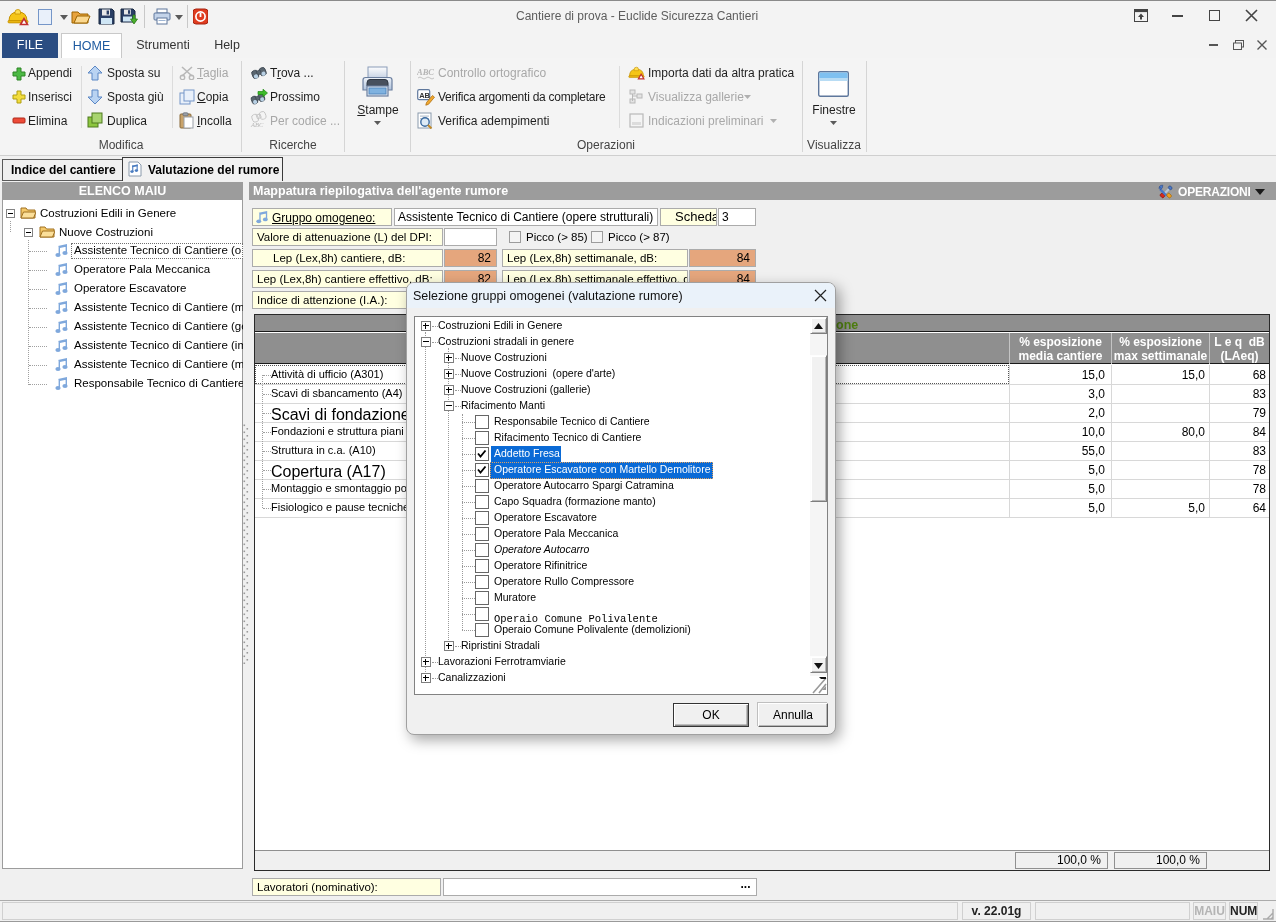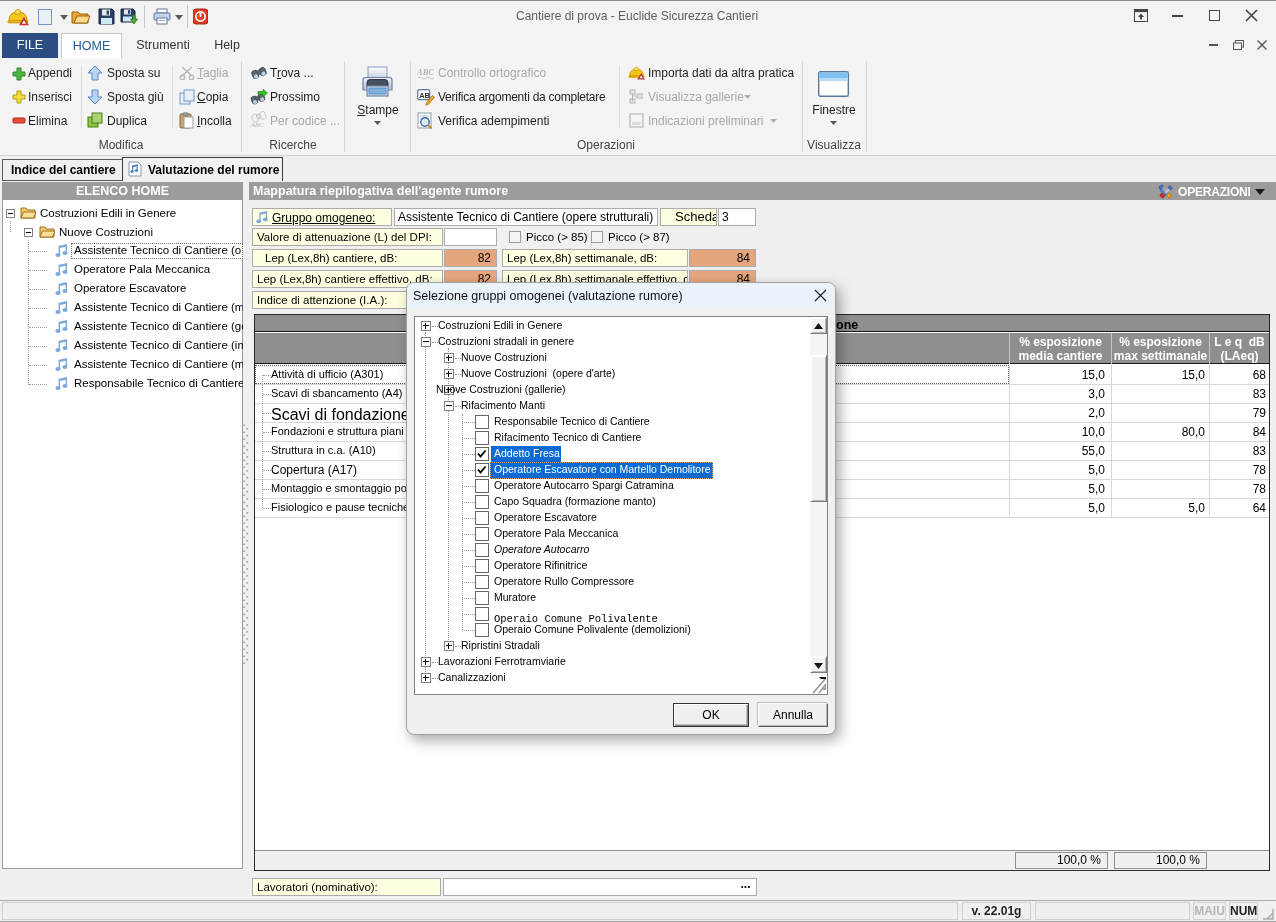--- a/index.html
+++ b/index.html
@@ -291,21 +291,21 @@
         <path d="M4.2 4.5 L9.7 3.5 L9.7 5.3 L4.2 6.3 Z"></path>
         <ellipse cx="4" cy="10.6" rx="1.7" ry="1.3"></ellipse>
         <ellipse cx="8.4" cy="9.6" rx="1.7" ry="1.3"></ellipse>
       </g>
   </svg>
   <div class="abs" style="left:148px;top:163px;font-weight:bold;font-size:12px;">Valutazione del rumore</div>
 </div>
 
 <div id="leftpanel">
 
-  <div class="abs" style="left:2px;top:182px;width:241px;height:18px;background:#9C9C9C;color:#FFF;font-weight:bold;text-align:center;line-height:18px;font-size:12.5px;">ELENCO HOME</div>
+  <div class="abs" style="left:2px;top:182px;width:241px;height:18px;background:#9C9C9C;color:#FFF;font-weight:bold;text-align:center;line-height:18px;font-size:12.5px;">ELENCO MAIU</div>
 
   <div class="abs" style="left:2px;top:200px;width:241px;height:669px;background:#FFF;border:1px solid #9C9C9C;border-top:none;"></div>
 
   <svg class="abs" style="left:243px;top:424px;" width="6" height="240" viewBox="0 0 6 240">
     <pattern id="spl" x="0" y="0" width="6" height="7" patternUnits="userSpaceOnUse">
       <rect x="0.5" y="0.5" width="1.6" height="1.6" fill="#9A9A9A"></rect>
         <rect x="3.5" y="4" width="1.6" height="1.6" fill="#9A9A9A"></rect>
     </pattern>
     <rect x="0" y="0" width="6" height="240" fill="url(#spl)"></rect>
   </svg>
@@ -418,38 +418,38 @@
   <div class="abs yl" style="left:660px;top:208px;width:57px;height:18px;line-height:16px;padding-left:14px;white-space:nowrap;overflow:hidden;font-size:13px;">Scheda n.:</div>
   <div class="abs wf" style="left:718px;top:208px;width:38px;height:18px;line-height:16px;padding-left:3px;">3</div>
 
   <div class="abs yl" style="left:252px;top:228px;width:191px;height:18px;line-height:16px;padding-left:4px;font-size:11.5px;">Valore di attenuazione (L) del DPI:</div>
   <div class="abs wf" style="left:444px;top:228px;width:53px;height:18px;"></div>
   <div class="abs" style="left:509px;top:231px;width:12px;height:12px;background:#F4F4F4;border:1px solid #9C9C9C;"></div>
   <div class="abs" style="left:526px;top:231px;font-size:11.5px;">Picco (&gt; 85)</div>
   <div class="abs" style="left:591px;top:231px;width:12px;height:12px;background:#F4F4F4;border:1px solid #9C9C9C;"></div>
   <div class="abs" style="left:608px;top:231px;font-size:11.5px;">Picco (&gt; 87)</div>
 
-  <div class="abs yl" style="left:252px;top:249px;width:191px;height:18px;line-height:16px;padding-left:12px;font-size:11.5px;">Lep (Lex,8h) cantiere, dB:</div>
+  <div class="abs yl" style="left:252px;top:249px;width:191px;height:18px;line-height:16px;padding-left:20px;font-size:11.5px;">Lep (Lex,8h) cantiere, dB:</div>
   <div class="abs or" style="left:444px;top:249px;width:53px;height:18px;line-height:16px;padding-right:5px;">82</div>
   <div class="abs yl" style="left:502px;top:249px;width:186px;height:18px;line-height:16px;padding-left:4px;font-size:11.5px;">Lep (Lex,8h) settimanale, dB:</div>
   <div class="abs or" style="left:689px;top:249px;width:67px;height:18px;line-height:16px;padding-right:5px;">84</div>
 
   <div class="abs yl" style="left:252px;top:270px;width:191px;height:18px;line-height:16px;padding-left:4px;font-size:11.5px;">Lep (Lex,8h) cantiere effettivo, dB:</div>
   <div class="abs or" style="left:444px;top:270px;width:53px;height:18px;line-height:16px;padding-right:5px;">82</div>
   <div class="abs yl" style="left:502px;top:270px;width:186px;height:18px;line-height:16px;padding-left:4px;font-size:11.5px;">Lep (Lex,8h) settimanale effettivo, dB:</div>
   <div class="abs or" style="left:689px;top:270px;width:67px;height:18px;line-height:16px;padding-right:5px;">84</div>
 
   <div class="abs yl" style="left:252px;top:291px;width:191px;height:18px;line-height:16px;padding-left:4px;font-size:11.5px;">Indice di attenzione (I.A.):</div>
 </div>
 <div id="grid">
 
   <div class="abs" style="left:254px;top:314px;width:1016px;height:557px;background:#FFF;border:1px solid #2A2A2A;"></div>
 
   <div class="abs" style="left:255px;top:315px;width:1014px;height:17px;background:#8F8F8F;border-bottom:1px solid #1A1A1A;"></div>
-  <div class="abs" style="left:836px;top:318px;color:#000000;font-weight:bold;font-size:12.5px;">one</div>
+  <div class="abs" style="left:836px;top:318px;color:#4d7c0f;font-weight:bold;font-size:12.5px;">one</div>
 
   <div class="abs" style="left:255px;top:333px;width:1014px;height:31px;background:#8F8F8F;border-bottom:1px solid #1A1A1A;"></div>
   <div class="abs" style="left:1009px;top:333px;width:1px;height:31px;background:#C4C4C4;"></div>
   <div class="abs" style="left:1111px;top:333px;width:1px;height:31px;background:#C4C4C4;"></div>
   <div class="abs" style="left:1209px;top:333px;width:1px;height:31px;background:#C4C4C4;"></div>
   <div class="abs" style="left:1010px;top:335px;width:101px;color:#FFF;font-weight:bold;font-size:12px;text-align:center;line-height:14px;white-space:nowrap;">% esposizione<br>media cantiere</div>
   <div class="abs" style="left:1112px;top:335px;width:97px;color:#FFF;font-weight:bold;font-size:12px;text-align:center;line-height:14px;white-space:nowrap;">% esposizione<br>max settimanale</div>
   <div class="abs" style="left:1210px;top:335px;width:59px;color:#FFF;font-weight:bold;font-size:12px;text-align:center;line-height:14px;white-space:nowrap;">L e q&nbsp; dB<br>(LAeq)</div>
 
   <div class="abs" style="left:1009px;top:365px;width:1px;height:152px;background:#D8D8D8;"></div>
@@ -473,21 +473,21 @@
   <div class="abs" style="left:271px;top:368px;font-size:11px;">Attività di ufficio (A301)</div>
   <div class="abs" style="left:263px;top:394px;width:8px;border-top:1px dotted #A0A0A0;"></div>
   <div class="abs" style="left:271px;top:387px;font-size:11px;">Scavi di sbancamento (A4)</div>
   <div class="abs" style="left:263px;top:413px;width:8px;border-top:1px dotted #A0A0A0;"></div>
   <div class="abs" style="left:271px;top:406px;font-size:16px;">Scavi di fondazione (A5)</div>
   <div class="abs" style="left:263px;top:432px;width:8px;border-top:1px dotted #A0A0A0;"></div>
   <div class="abs" style="left:271px;top:425px;font-size:11px;">Fondazioni e struttura piani interrati</div>
   <div class="abs" style="left:263px;top:451px;width:8px;border-top:1px dotted #A0A0A0;"></div>
   <div class="abs" style="left:271px;top:444px;font-size:11px;">Struttura in c.a. (A10)</div>
   <div class="abs" style="left:263px;top:470px;width:8px;border-top:1px dotted #A0A0A0;"></div>
-  <div class="abs" style="left:271px;top:463px;font-size:12px;">Copertura (A17)</div>
+  <div class="abs" style="left:271px;top:463px;font-size:16px;">Copertura (A17)</div>
   <div class="abs" style="left:263px;top:489px;width:8px;border-top:1px dotted #A0A0A0;"></div>
   <div class="abs" style="left:271px;top:482px;font-size:11px;">Montaggio e smontaggio ponteggi</div>
   <div class="abs" style="left:263px;top:508px;width:8px;border-top:1px dotted #A0A0A0;"></div>
   <div class="abs" style="left:271px;top:501px;font-size:11px;">Fisiologico e pause tecniche</div>
 
   <div class="abs" style="left:1010px;top:368px;width:95px;text-align:right;">15,0</div>
   <div class="abs" style="left:1112px;top:368px;width:93px;text-align:right;">15,0</div>
   <div class="abs" style="left:1210px;top:368px;width:56px;text-align:right;">68</div>
   <div class="abs" style="left:1010px;top:387px;width:95px;text-align:right;">3,0</div>
   <div class="abs" style="left:1210px;top:387px;width:56px;text-align:right;">83</div>
@@ -563,21 +563,21 @@
         <i class="h"></i>
         <i class="v"></i>
       </div>
     <div class="dh" style="left:455px;top:374px;width:6px;"></div>
     <div class="ti" style="left:461px;top:367px;">Nuove Costruzioni&nbsp; (opere d'arte)</div>
     <div class="exp" style="left:444px;top:385px;">
         <i class="h"></i>
         <i class="v"></i>
       </div>
     <div class="dh" style="left:455px;top:390px;width:6px;"></div>
-    <div class="ti" style="left:436px;top:383px;">Nuove Costruzioni (gallerie)</div>
+    <div class="ti" style="left:461px;top:383px;">Nuove Costruzioni (gallerie)</div>
     <div class="exp" style="left:444px;top:401px;">
         <i class="h"></i>
       </div>
     <div class="dh" style="left:455px;top:406px;width:6px;"></div>
     <div class="ti" style="left:461px;top:399px;">Rifacimento Manti</div>
     <div class="dh" style="left:462px;top:422px;width:13px;"></div>
     <div class="cb" style="left:475px;top:415px;"></div>
     <div class="ti" style="left:494px;top:415px;">Responsabile Tecnico di Cantiere</div>
     <div class="dh" style="left:462px;top:438px;width:13px;"></div>
     <div class="cb" style="left:475px;top:431px;"></div>

